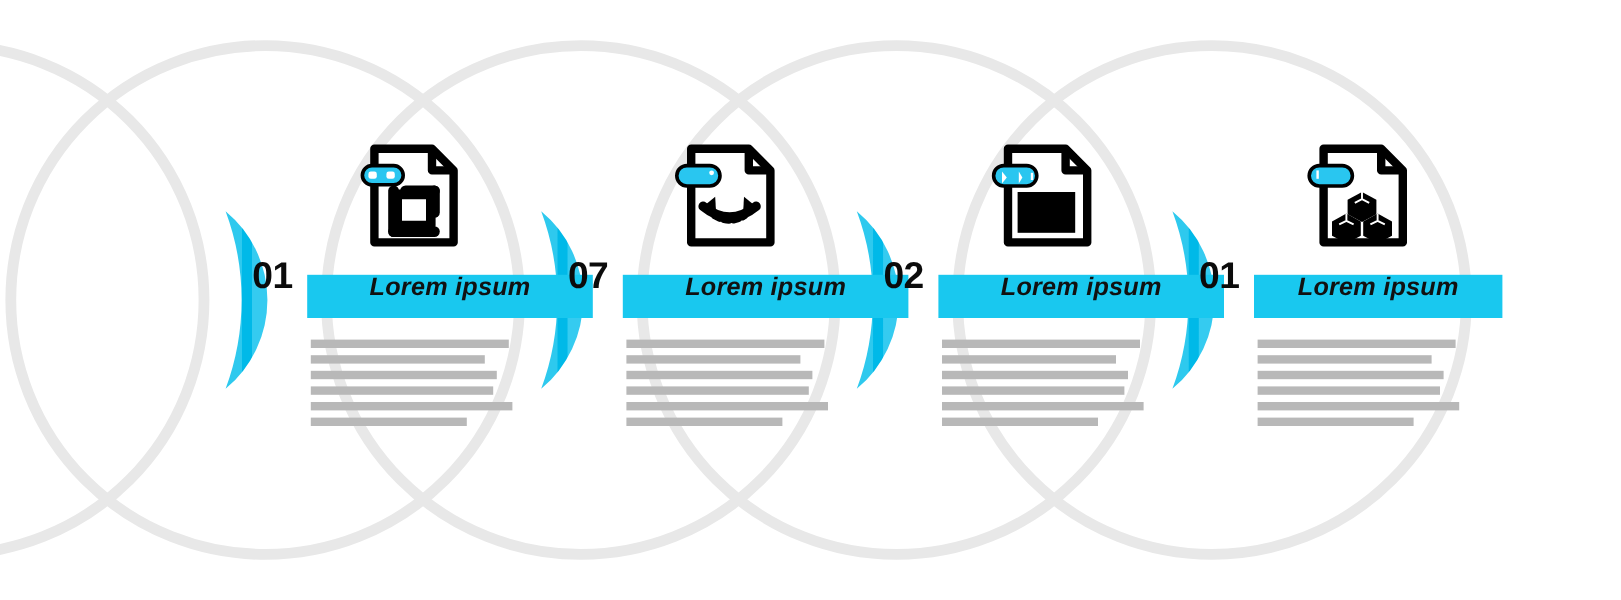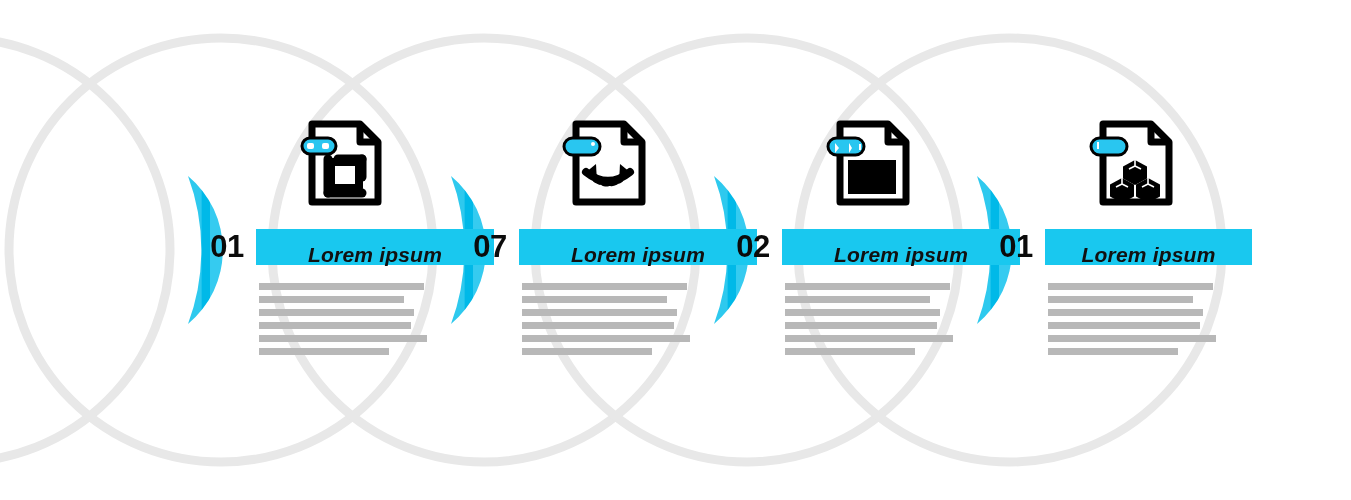--- a/index.html
+++ b/index.html
@@ -34,39 +34,39 @@
     height: 500px;
   }
 
   
   .bar {
     position: absolute;
     height: 36px;
     top: 229px;
     background: #19c8ef;
     display: flex;
-    align-items: flex-end;
+    align-items: flex-start;
     justify-content: center;
     z-index: 4;
   }
   .bar-label {
     font-family: "Liberation Sans", sans-serif;
     font-weight: bold;
     font-style: italic;
     font-size: 21px;
     color: #111111;
     letter-spacing: .2px;
     white-space: nowrap;
     line-height: 1;
   }
 
   
   .step-num {
     position: absolute;
-    top: 229px;
+    top: 212px;
     height: 36px;
     width: 70px;
     display: flex;
     align-items: center;
     justify-content: center;
     font-family: "Liberation Sans", sans-serif;
     font-weight: bold;
     font-style: normal;
     font-size: 31px;
     color: #0b0b0b;

